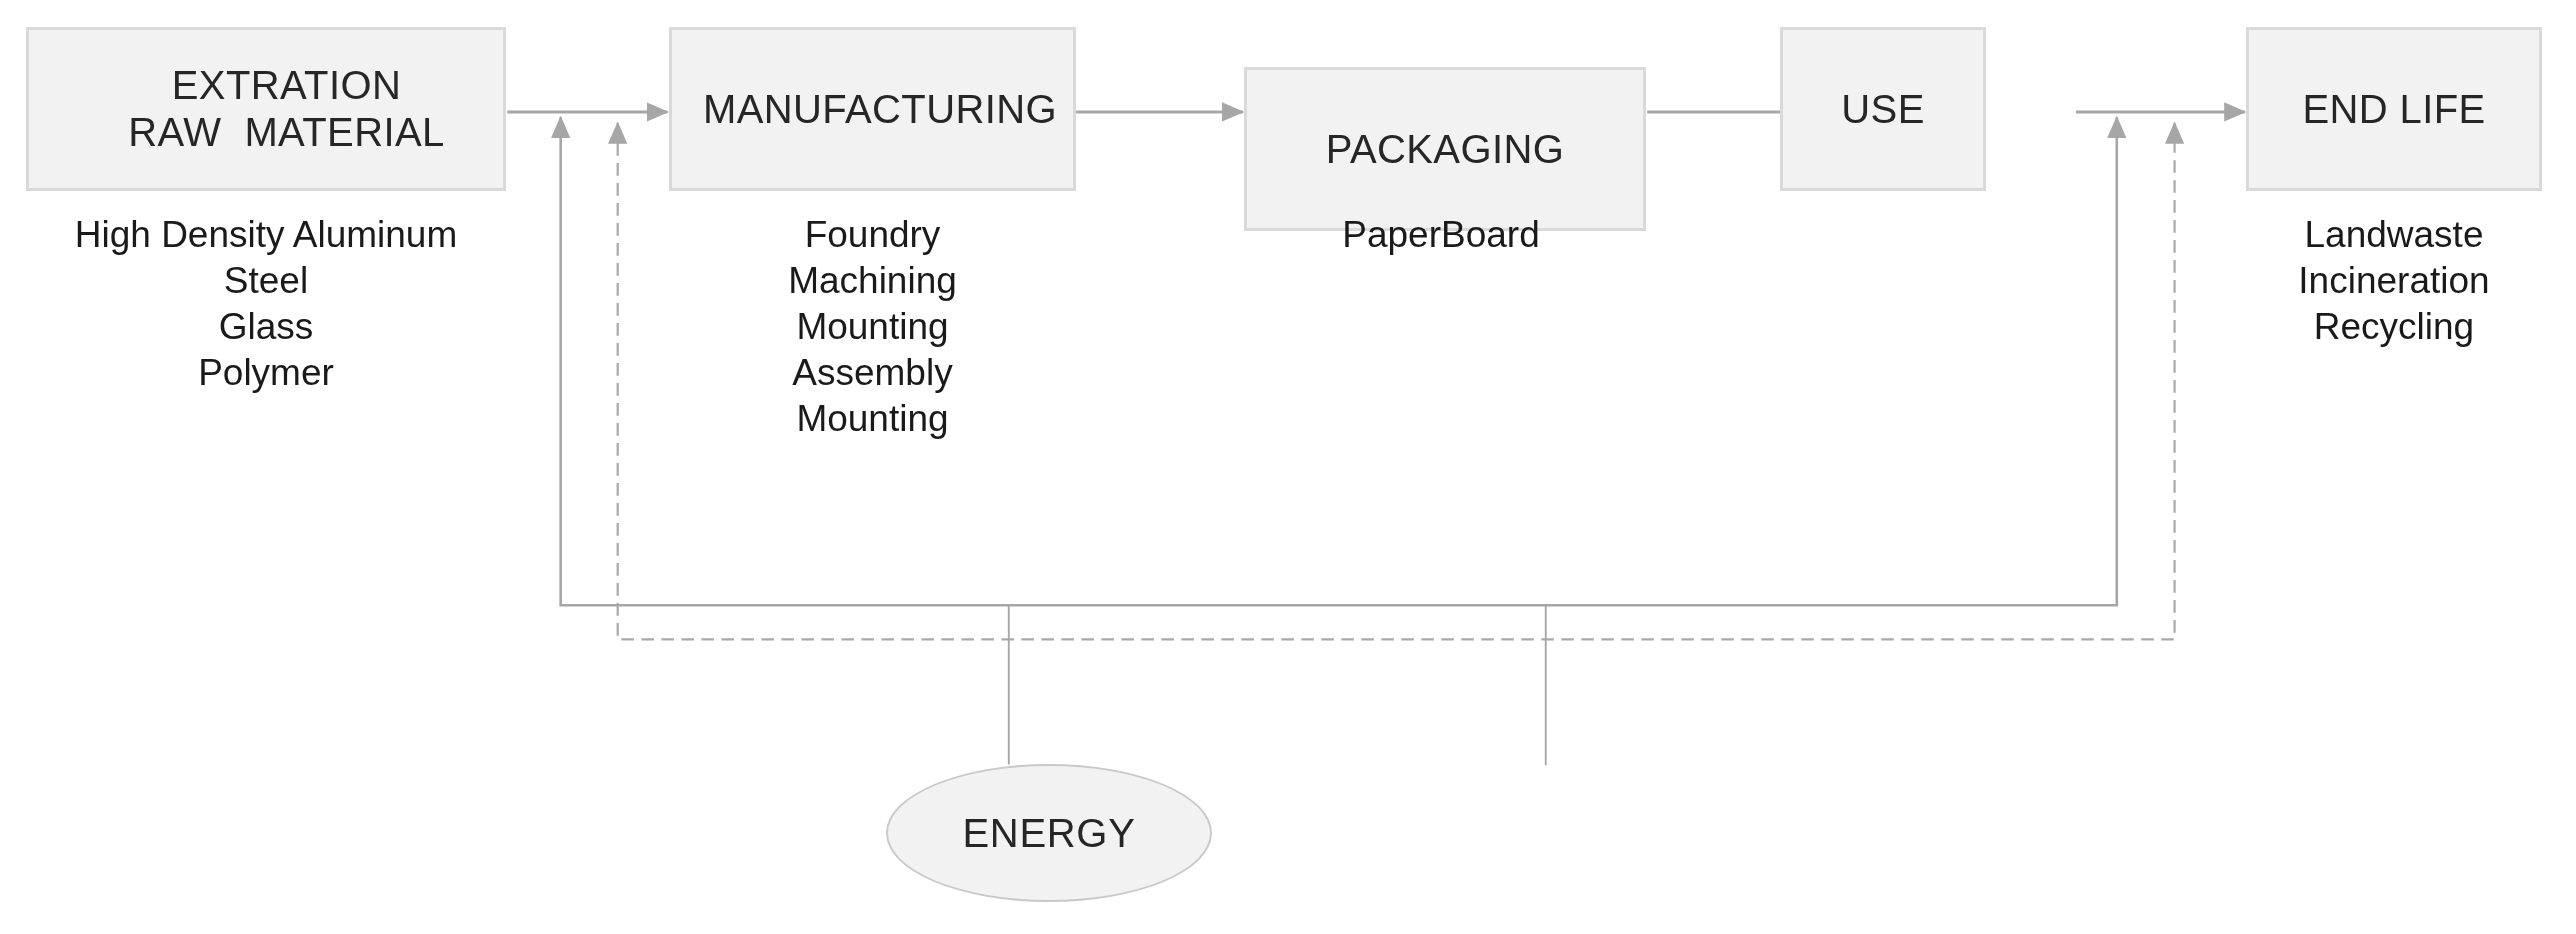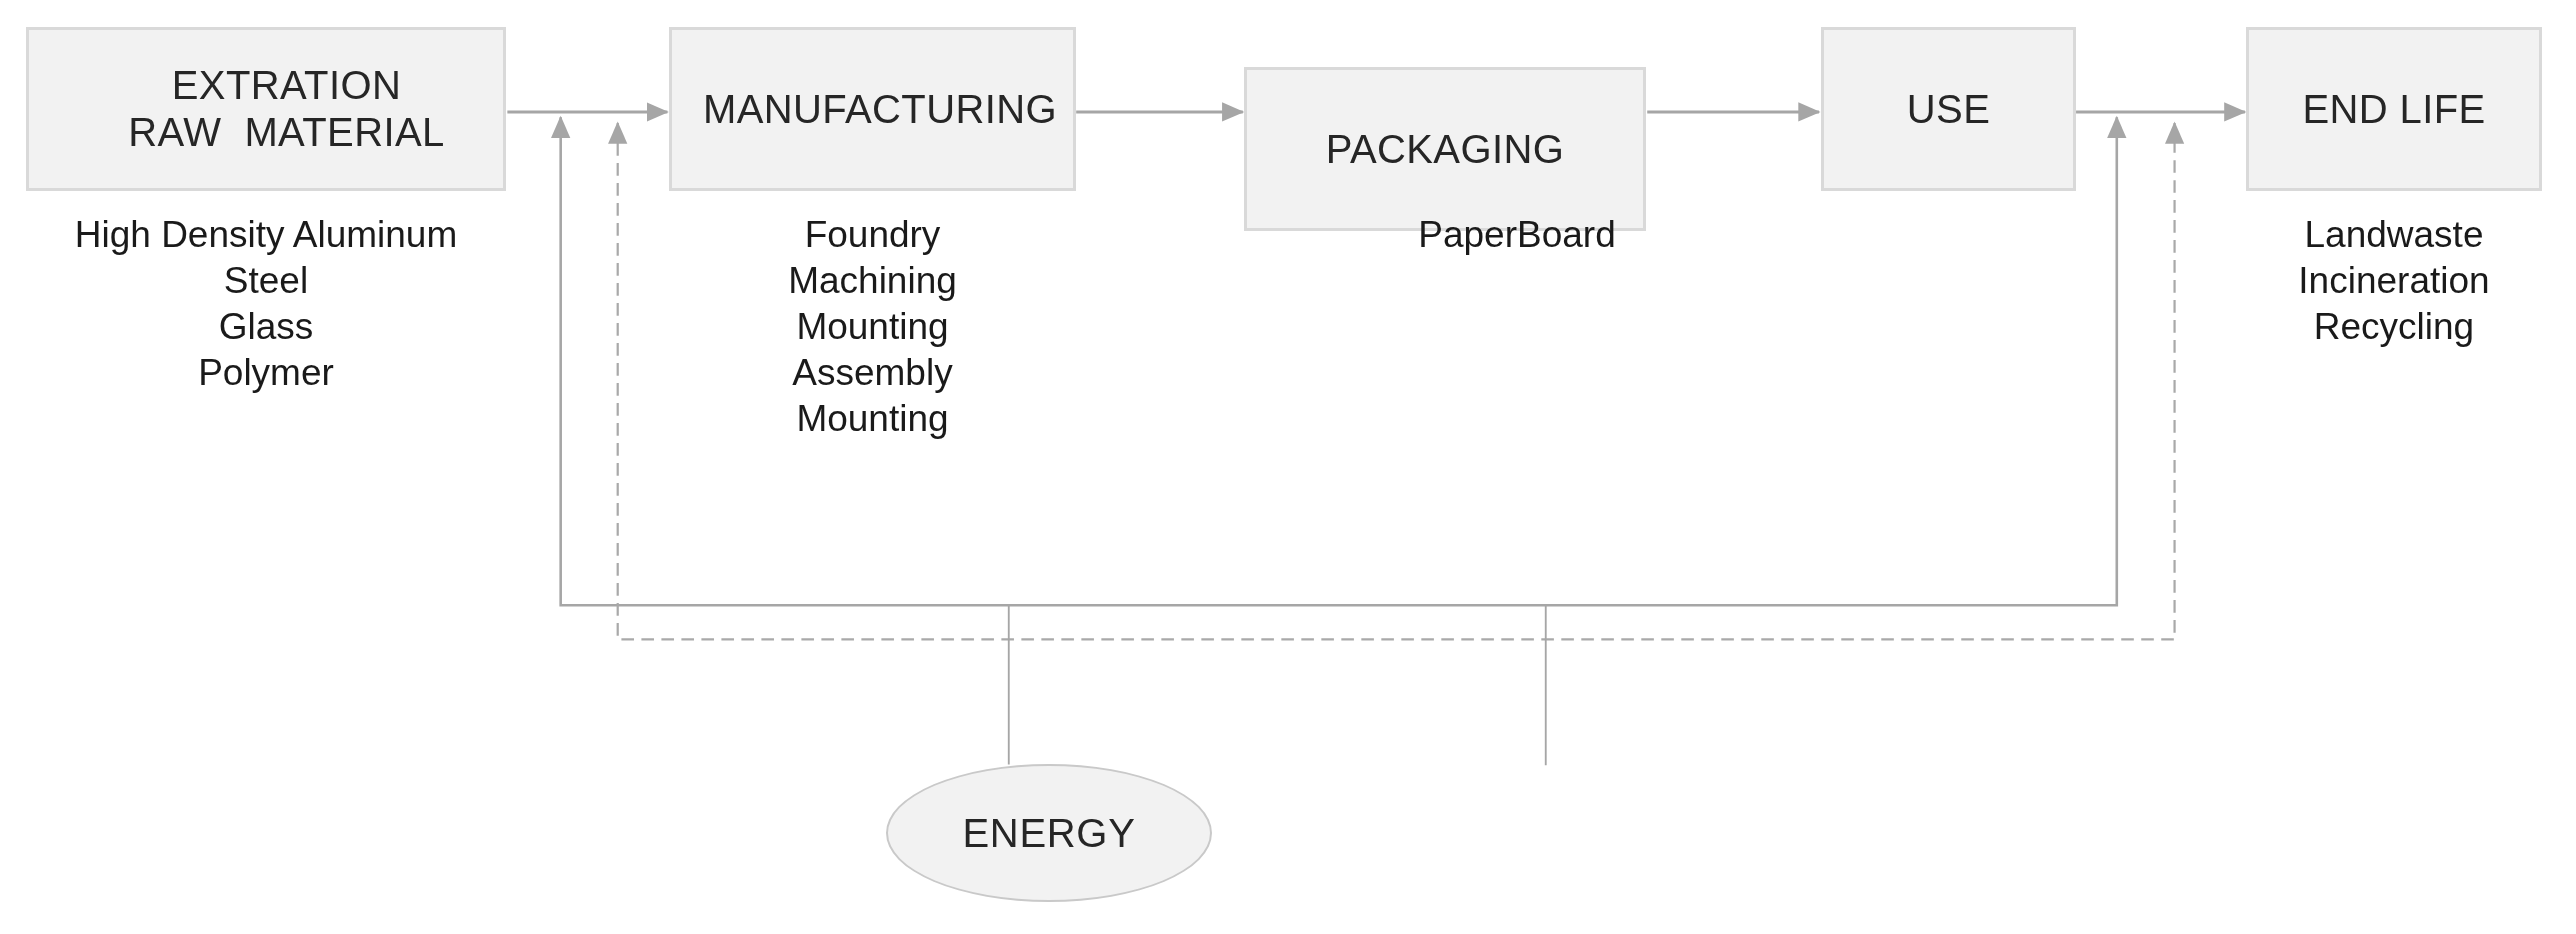--- a/index.html
+++ b/index.html
@@ -80,21 +80,21 @@
   <div class="stage-box" style="left:26px;width:480px;padding-left:41px;">
     <span class="title-line">EXTRATION</span>
     <span class="title-line">RAW  MATERIAL</span>
   </div>
   <div class="stage-box" style="left:669px;width:407px;padding-left:15px;">
     <span class="title-line">MANUFACTURING</span>
   </div>
   <div class="stage-box" style="left:1244px;width:402px;margin-top:40px;">
     <span class="title-line">PACKAGING</span>
   </div>
-  <div class="stage-box" style="left:1821px;width:255px;">
+  <div class="stage-box" style="left:1780px;width:206px;">
     <span class="title-line">USE</span>
   </div>
   <div class="stage-box" style="left:2246px;width:296px;">
     <span class="title-line">END LIFE</span>
   </div>
 
   <div class="stage-items" style="left:26px;width:480px;">
     <div>High Density Aluminum</div>
     <div>Steel</div>
     <div>Glass</div>
@@ -102,21 +102,21 @@
   </div>
 
   <div class="stage-items" style="left:669px;width:407px;">
     <div>Foundry</div>
     <div>Machining</div>
     <div>Mounting</div>
     <div>Assembly</div>
     <div>Mounting</div>
   </div>
 
-  <div class="stage-items" style="left:1316px;width:402px;">
+  <div class="stage-items" style="left:1240px;width:402px;">
     <div>PaperBoard</div>
   </div>
 
   <div class="stage-items" style="left:2246px;width:296px;">
     <div>Landwaste</div>
     <div>Incineration</div>
     <div>Recycling</div>
   </div>
 
   <div class="resource" style="left:886px;top:764px;width:326px;height:138px;">

